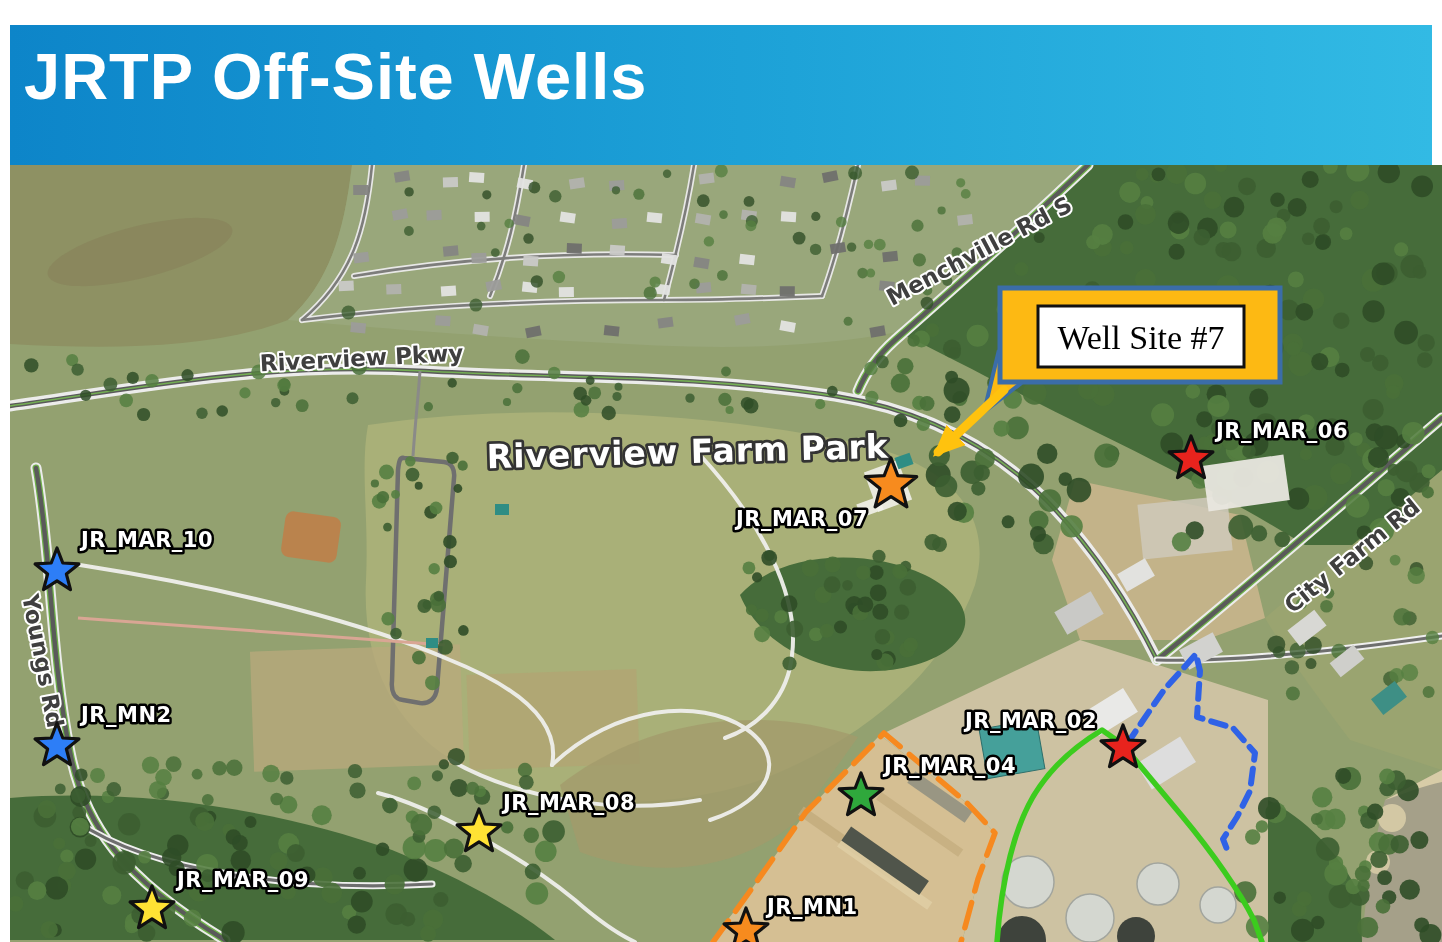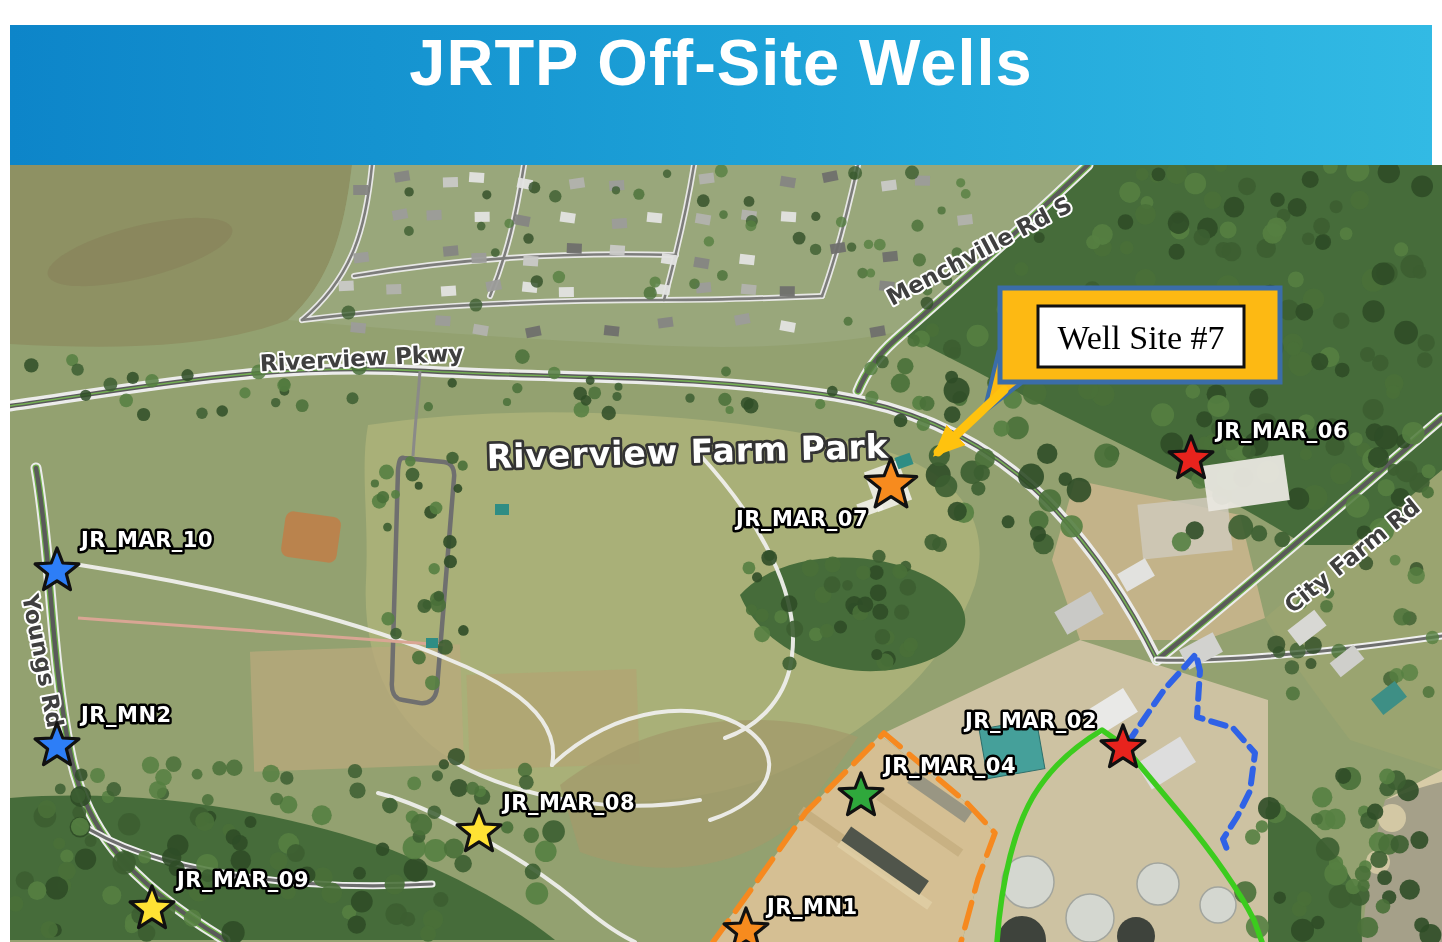--- a/index.html
+++ b/index.html
@@ -1,19 +1,19 @@
 <!DOCTYPE html>
 <html><head>
 <meta charset="utf-8">
 <style>
   html,body{margin:0;padding:0;background:#ffffff;}
   body{width:1442px;height:942px;position:relative;overflow:hidden;font-family:"Liberation Sans",sans-serif;}
   .banner{position:absolute;left:10px;top:25px;width:1422px;height:140px;
     background:linear-gradient(90deg,#0d85c9 0%,#1ea3d8 55%,#32bae4 100%);}
-  .banner h1{margin:0;height:168px;line-height:136px;text-align:center;
+  .banner h1{margin:14px;height:168px;line-height:136px;text-align:left;
     font:700 65px "Liberation Sans",sans-serif;color:#ffffff;letter-spacing:1px;}
   svg.map{position:absolute;left:10px;top:165px;display:block;}
   .well-label{font:700 21px "DejaVu Sans",sans-serif;fill:#ffffff;stroke:#000000;
     stroke-width:5px;paint-order:stroke;stroke-linejoin:round;letter-spacing:.5px;}
   .road-label{font:600 23px "DejaVu Sans",sans-serif;fill:#3f3f3f;stroke:#ffffff;
     stroke-width:4px;paint-order:stroke;stroke-linejoin:round;}
   .park-label{font:600 33px "DejaVu Sans",sans-serif;fill:#ffffff;stroke:#333333;
     stroke-width:5.5px;paint-order:stroke;stroke-linejoin:round;letter-spacing:1px;}
   .callout-text{font:400 34px "Liberation Serif",serif;fill:#000000;}
 </style>

